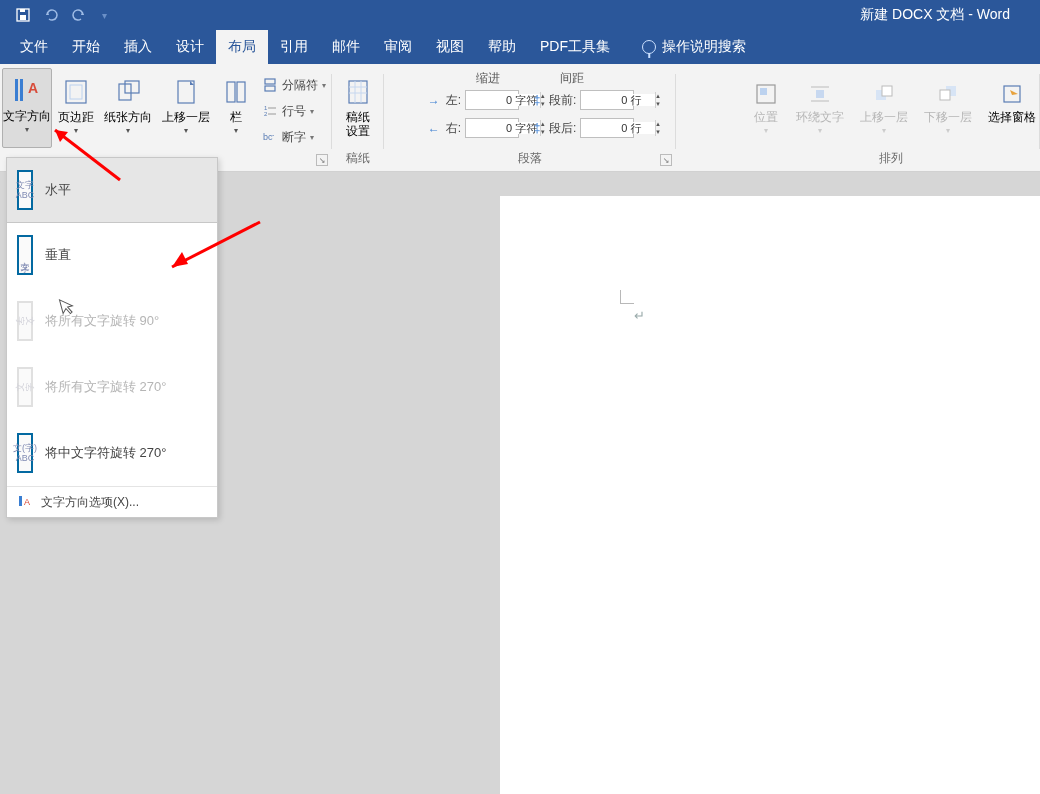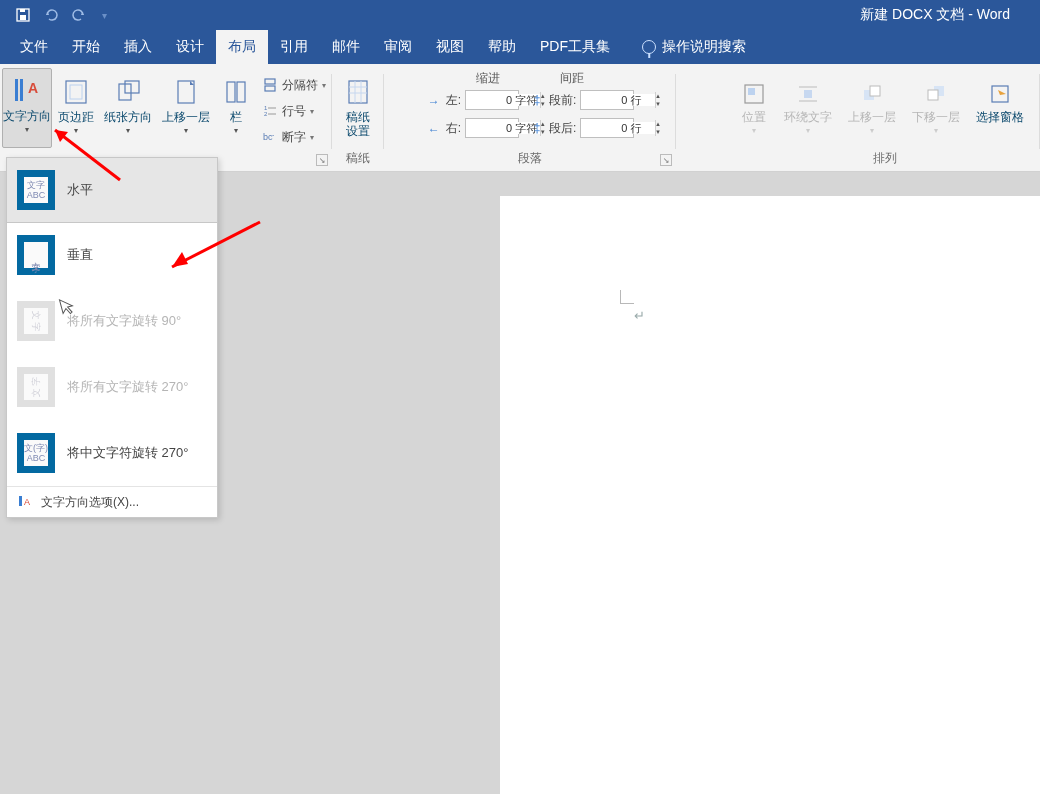--- a/index.html
+++ b/index.html
@@ -40,21 +40,21 @@
   }
   .group::after {
     content: ""; position: absolute; right: 0; top: 10px; bottom: 22px;
     width: 1px; background: #dcdcdc;
   }
   .group-label {
     position: absolute; bottom: 4px; left: 0; right: 0; text-align: center;
     font-size: 12px; color: #6a6a6a;
   }
   .btn-col { display: flex; flex-direction: column; align-items: center; gap: 2px; padding: 2px 4px; }
-  .btn-col .lbl { font-size: 12px; color: #0c4a6e; text-align: center; line-height: 14px; white-space: nowrap;}
+  .btn-col .lbl { font-size: 12px; color: #000000; text-align: center; line-height: 14px; white-space: nowrap;}
   .btn-col .drop { font-size: 8px; color: #555; }
   .big-icon { width: 32px; height: 32px; display: flex; align-items: center; justify-content: center; }
   .btn-col.highlight { background: #dcdcdc; border: 1px solid #b0b0b0; border-radius: 2px;}
   .btn-col.highlight-head { padding-top:6px; }
 
   .sm-row { display: flex; align-items: center; gap: 4px; font-size: 12px; color: #444; height: 22px; }
   .sm-row .ic { width: 16px; height: 16px; display:flex; align-items:center; justify-content:center;}
   .stack { display: flex; flex-direction: column; justify-content: flex-start; padding-top: 6px; gap: 4px;}
 
   .spin { width: 54px; height: 20px; border: 1px solid #bfbfbf; background: #fff; display: inline-flex; align-items: center; }
@@ -70,21 +70,21 @@
   .launcher { position:absolute; right:4px; bottom:5px; width:12px;height:12px; border:1px solid #bbb; font-size:8px; color:#777; display:flex;align-items:center;justify-content:center;}
 
   
   .dropdown {
     position: absolute; left: 6px; top: 157px; width: 212px; background: #fff;
     border: 1px solid #c8c8c8; box-shadow: 2px 2px 6px rgba(0,0,0,0.15);
     z-index: 50;
   }
   .dd-item { display:flex; align-items:center; gap:12px; height: 66px; padding: 0 10px; }
   .dd-item.disabled { color: #b0b0b0; }
-  .dd-item .thumb { width:38px; height:40px; border:7px solid #0369a1; background:#fafafa; display:flex; align-items:center; justify-content:center; font-size:9px; color:#808bb3; line-height:10px; text-align:center; flex-shrink:0;}
+  .dd-item .thumb { width:16px; height:40px; border:2px solid #0369a1; background:#fafafa; display:flex; align-items:center; justify-content:center; font-size:9px; color:#808bb3; line-height:10px; text-align:center; flex-shrink:0;}
   .dd-item.disabled .thumb{ border-color:#e0e0e0; color:#d0d0d8;}
   .dd-item.hover { background:#e6e6e6; border:1px solid #c7c7c7; margin:-1px;}
   .dd-item .txt { font-size:13px; color:#444; }
   .dd-item.disabled .txt{ color:#b5b5b5;}
   .dd-sep{ height:1px; background:#e4e4e4; margin:0;}
   .dd-footer{ display:flex; align-items:center; gap:8px; height:30px; padding:0 10px; font-size:12px; color:#444;}
   .dd-footer .fic{ width:16px; height:16px; font-size:12px; color:#3a7ed2;}
 
   
   .doc { position:absolute; left:500px; top:196px; right:0; bottom:0; background:#fff; }
@@ -315,21 +315,21 @@
                 <span>▾</span>
               </span>
             </span>
         </div>
       </div>
     </div>
     <div class="launcher">↘</div>
     <div class="group-label">段落</div>
   </div>
 
-  <div class="group arrange" style="margin-left:auto; padding-right:12px;">
+  <div class="group arrange" style="margin-left:auto; padding-right:0;">
     <div class="row-btns">
       <div class="btn-col">
         <div class="big-icon">
             <svg width="24" height="24" viewBox="0 0 24 24">
               <rect x="3" y="3" width="18" height="18" class="st gr"></rect>
               <rect x="6" y="6" width="7" height="7" fill="#bcd2ef"></rect>
             </svg>
           </div>
         <div class="lbl" style="color:#b5b5b5;">位置</div>
         <div class="drop" style="color:#ccc;">▾</div>

